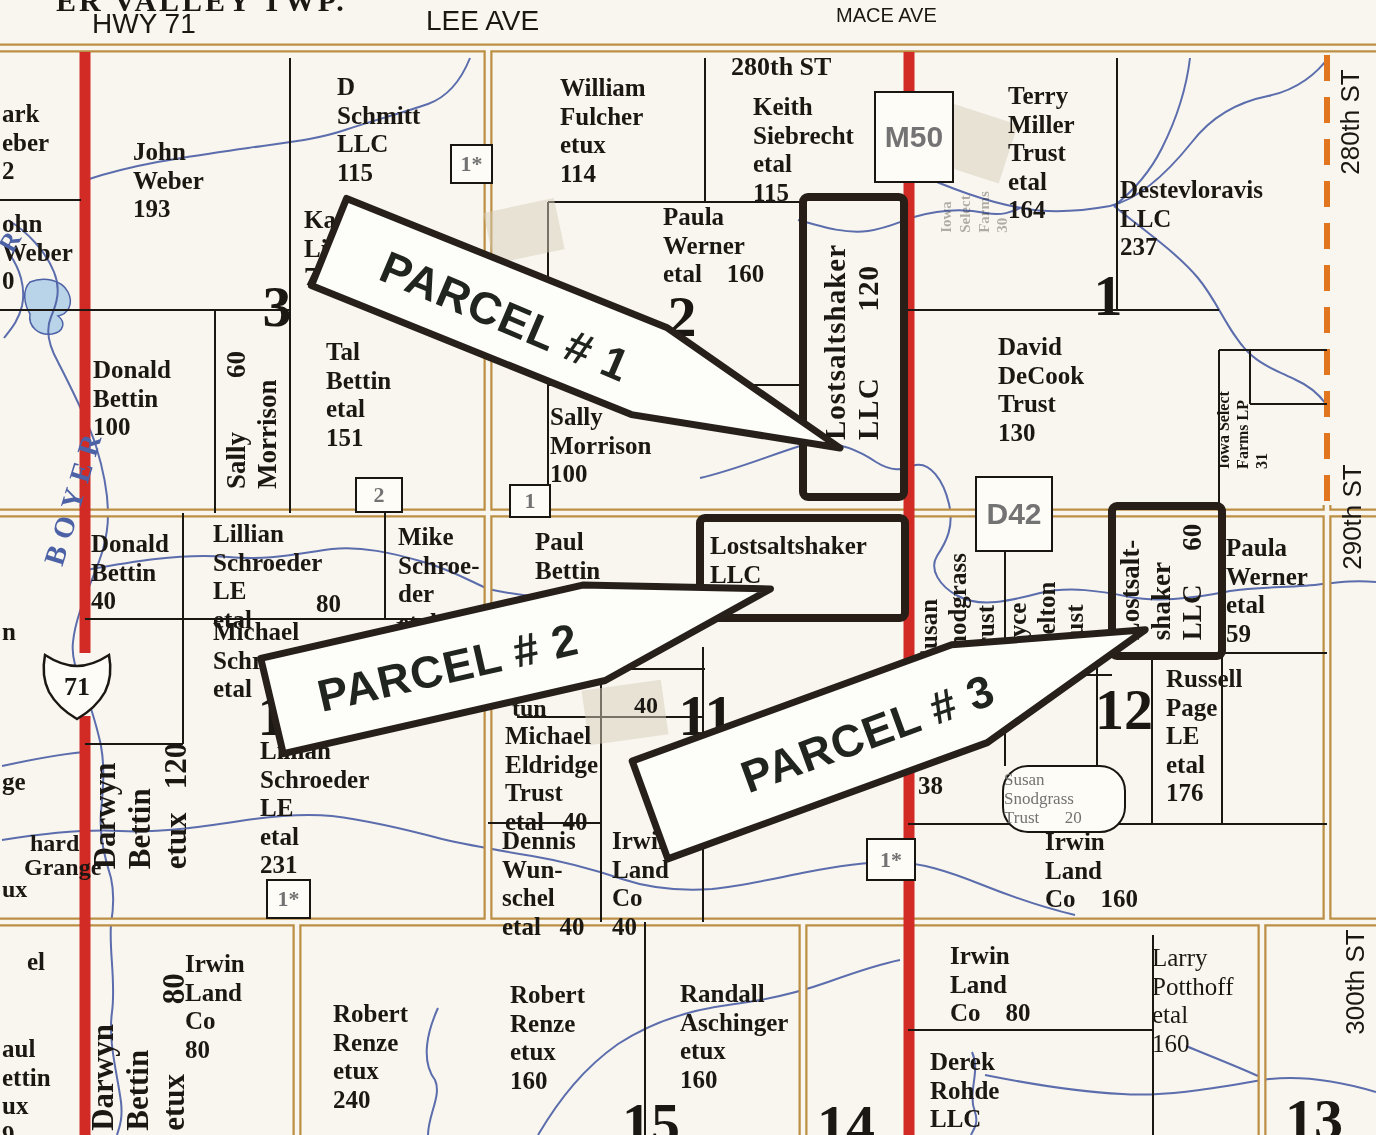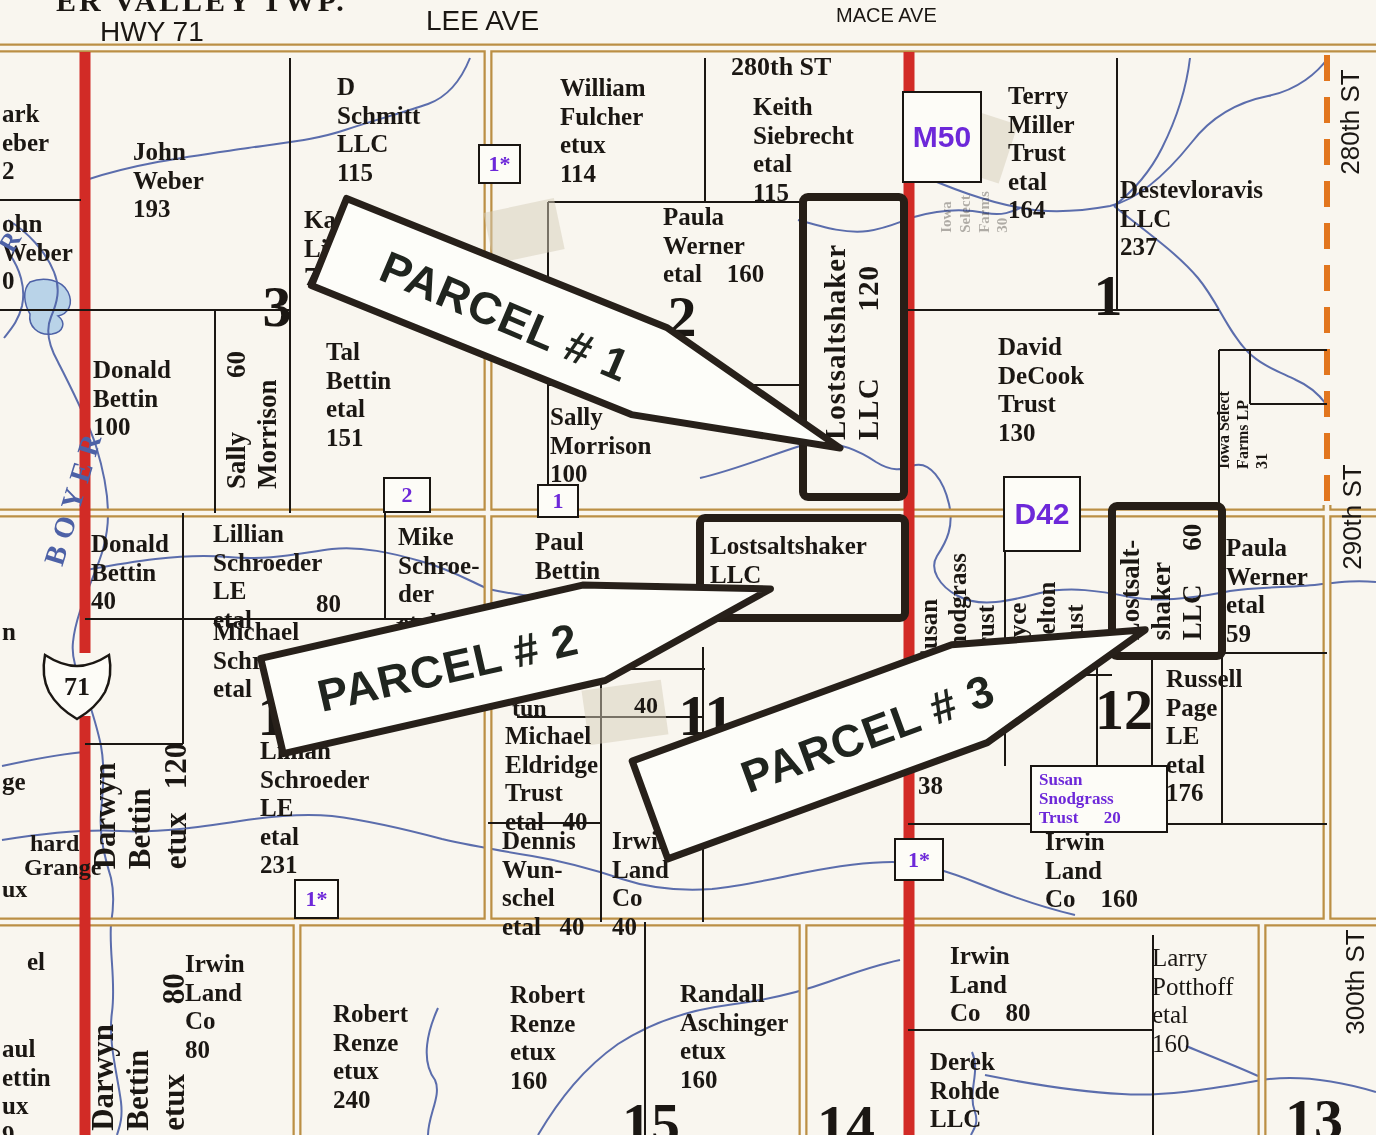--- a/index.html
+++ b/index.html
@@ -5,24 +5,24 @@
   html,body{margin:0;padding:0;background:#e8e4da;}
   #stage{position:relative;width:1376px;height:1135px;overflow:hidden;
          background:#f9f6ef;font-family:"Liberation Serif",serif;}
   #stage svg{position:absolute;left:0;top:0;}
   .layer{position:absolute;left:0;top:0;width:100%;height:100%;}
   .txt{position:absolute;white-space:pre;color:#1b1713;line-height:1.14;}
   .txt.serif{font-family:"Liberation Serif",serif;}
   .txt.sans{font-family:"Liberation Sans",sans-serif;}
   .mapbox{position:absolute;background:#fdfcf7;border:2.5px solid #191511;
           display:flex;align-items:center;justify-content:center;
-          font-family:"Liberation Serif",serif;font-weight:700;color:#6d28d9;margin-left:28px;}
+          font-family:"Liberation Serif",serif;font-weight:700;color:#737373;}
   .mapbox.sans{font-family:"Liberation Sans",sans-serif;font-weight:600;}
   .mapbox.multi{align-items:flex-start;justify-content:flex-start;
-                white-space:pre;line-height:1.12;padding:3px 7px;font-weight:700;}
+                white-space:pre;line-height:1.12;padding:3px 0;font-weight:400;border-radius:26px;}
   .arrowlabel{position:absolute;font-family:"Liberation Sans",sans-serif;
               font-weight:700;color:#20251f;white-space:pre;}
 </style>
 </head>
 <body>
 
 <div id="stage">
   <svg id="base-layer" width="1376" height="1135" viewBox="0 0 1376 1135">
       <path d="M 30,282 C 44,276 62,280 68,292 C 74,304 68,314 58,316 C 66,322 64,332 52,334 C 38,336 28,326 30,314 C 24,304 22,290 30,282 Z" fill="#b9d3e8" stroke="#4d61a6" stroke-width="1.5"></path>
       <path d="M 86,180 C 140,162 200,155 248,148 C 288,142 315,140 345,130 C 378,119 405,112 428,104 C 450,96 462,78 470,58" fill="none" stroke="#4d61a6" stroke-width="2" opacity="0.92"></path>
@@ -106,21 +106,21 @@
       <div class="mapbox" style="left: 266px; top: 879px; width: 41px; height: 36px; font-size: 22px;">1*</div>
       <div class="mapbox" style="left: 866px; top: 838px; width: 46px; height: 39px; font-size: 22px;">1*</div>
       <div class="mapbox" style="left: 355px; top: 477px; width: 44px; height: 32px; font-size: 22px;">2</div>
       <div class="mapbox" style="left: 509px; top: 484px; width: 38px; height: 30px; font-size: 22px;">1</div>
       <div class="mapbox multi" style="left: 1002px; top: 765px; width: 120px; height: 58px; font-size: 17px;">Susan
 Snodgrass
 Trust      20</div>
     </div>
   <div id="text-layer" class="layer">
       <div class="txt serif" style="left: 56px; top: -16px; font-size: 30px; font-weight: 700; letter-spacing: 3px;">ER VALLEY TWP.</div>
-      <div class="txt sans" style="left: 100px; top: 8px; font-size: 28px; font-weight: 400; margin-top: 8px;">HWY 71</div>
+      <div class="txt sans" style="left: 92px; top: 8px; font-size: 28px; font-weight: 400;">HWY 71</div>
       <div class="txt sans" style="left: 426px; top: 5px; font-size: 28px; font-weight: 400;">LEE AVE</div>
       <div class="txt sans" style="left: 836px; top: 4px; font-size: 20px; font-weight: 400;">MACE AVE</div>
       <div class="txt serif" style="left: 731px; top: 52px; font-size: 26px; font-weight: 600;">280th ST</div>
       <div class="txt sans" style="left: 1351px; top: 122px; font-size: 26px; font-weight: 400; transform: translate(-50%, -50%) rotate(-90deg);">280th ST</div>
       <div class="txt sans" style="left: 1353px; top: 517px; font-size: 26px; font-weight: 400; transform: translate(-50%, -50%) rotate(-90deg);">290th ST</div>
       <div class="txt sans" style="left: 1356px; top: 982px; font-size: 26px; font-weight: 400; transform: translate(-50%, -50%) rotate(-90deg);">300th ST</div>
       <div class="txt serif" style="left: 2px; top: 100px; font-size: 25px; font-weight: 600;">ark
 eber
 2</div>
       <div class="txt serif" style="left: 2px; top: 210px; font-size: 25px; font-weight: 600;">ohn

